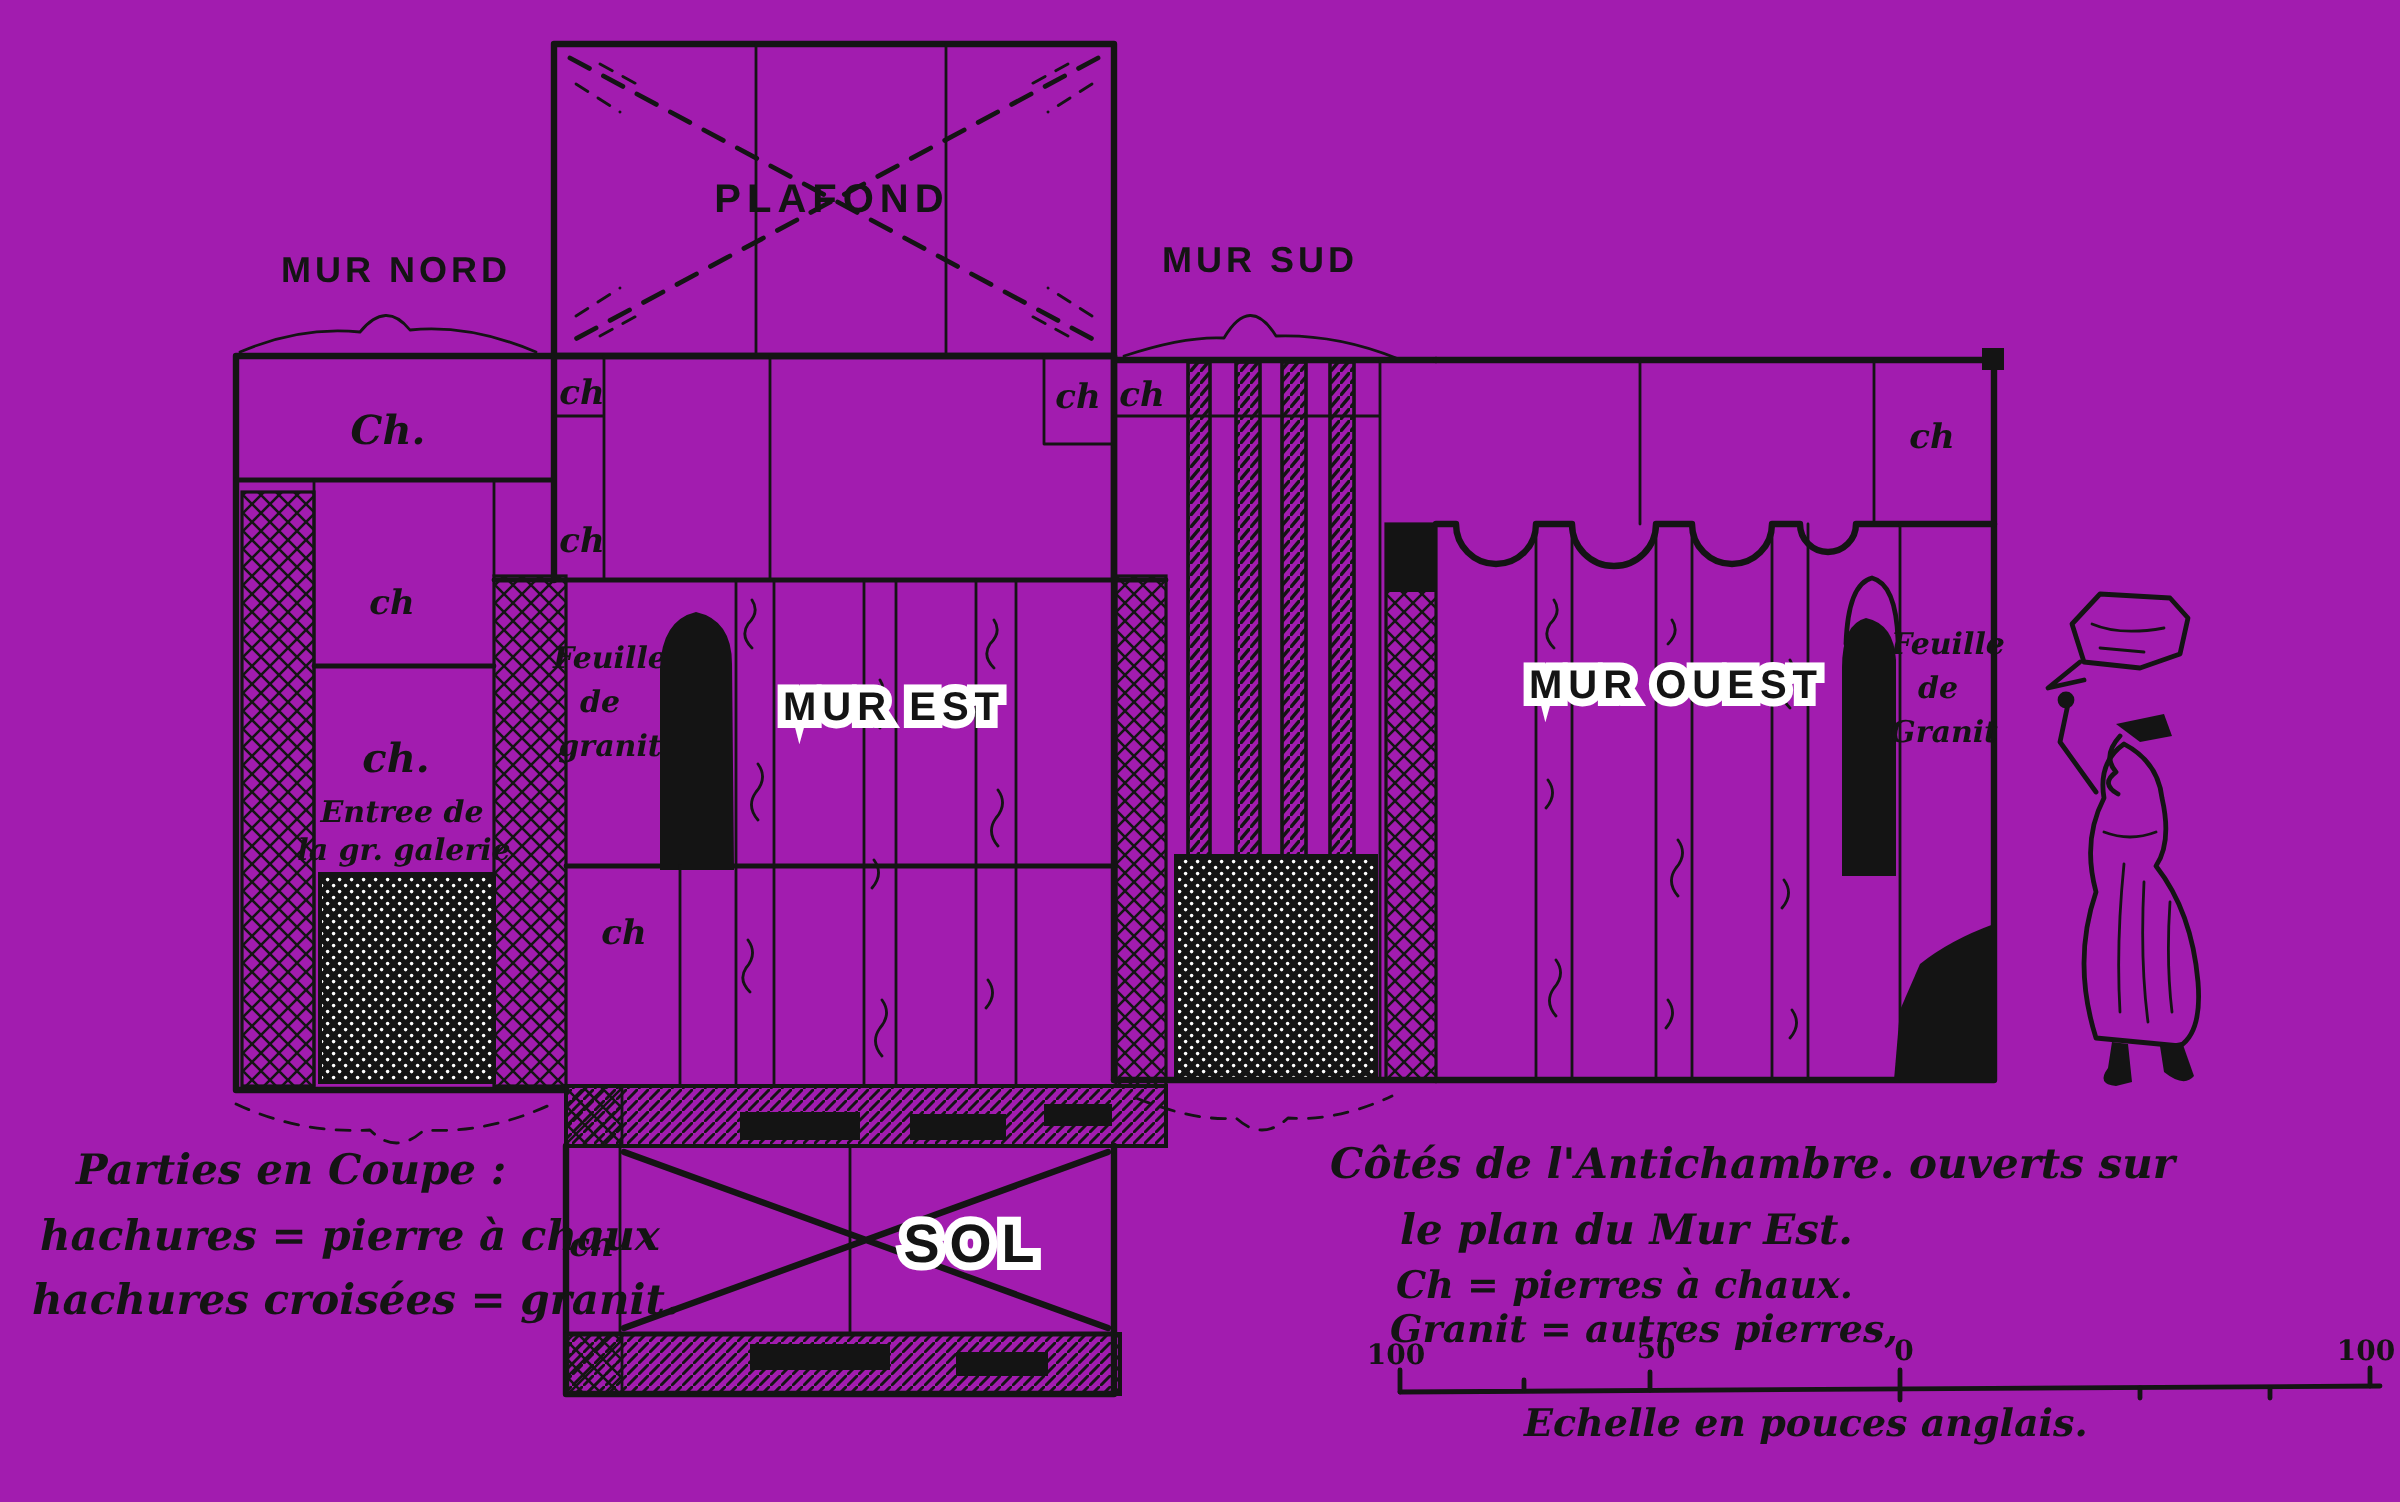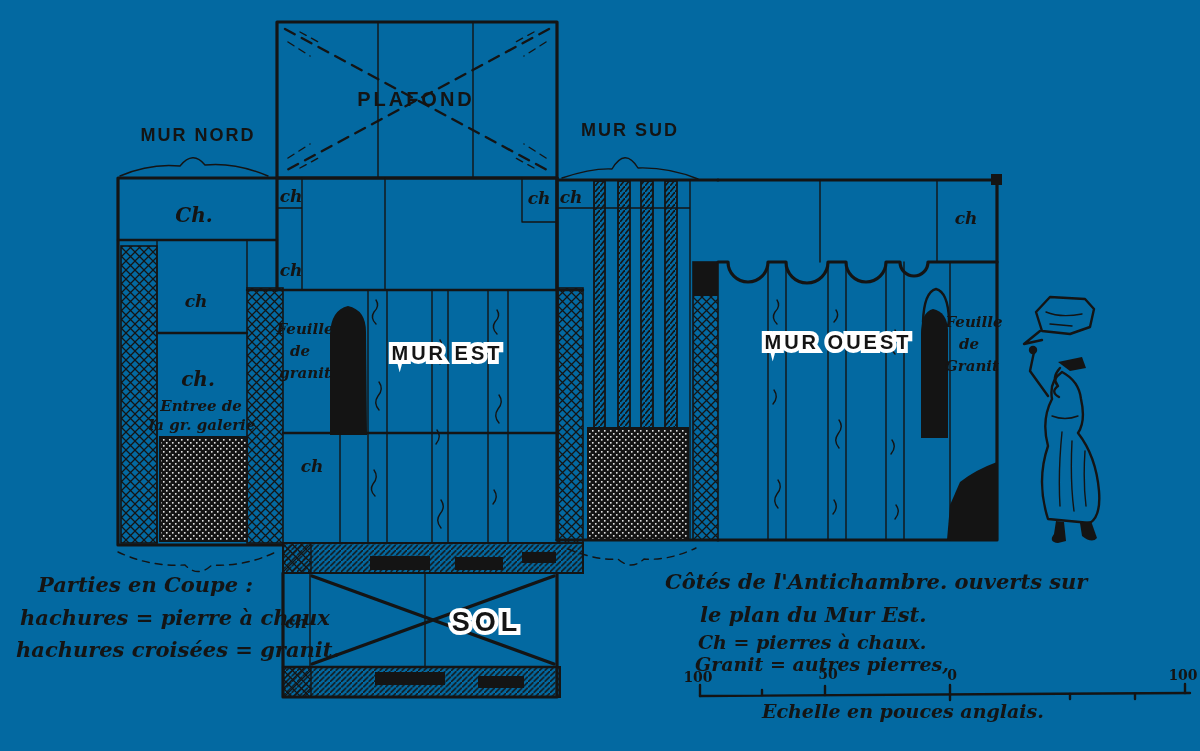--- a/index.html
+++ b/index.html
@@ -1,18 +1,18 @@
 <!DOCTYPE html>
 <html><head>
 <meta charset="utf-8">
 <style>
   html,body { margin:0; padding:0; background:#e8e8e8; }
   #stage {
     position:relative; width:1200px; height:751px; margin:0 auto;
-    background:#0369a1; overflow:hidden;
+    background:#a21caf; overflow:hidden;
   }
   svg { position:absolute; inset:0; }
   .ink   { stroke:#141414; fill:none; stroke-width:2.4; stroke-linecap:round; stroke-linejoin:round; }
   .thick { stroke-width:3.2; }
   .thin  { stroke-width:1.4; }
   .dash  { stroke-dasharray:11 8; }
   .dash2 { stroke-dasharray:7 6; }
   .fillink { fill:#141414; stroke:none; }
   text { fill:#141414; }
   .wall-label { font-family:"Liberation Sans",sans-serif; font-weight:700; font-size:20px; letter-spacing:3px; }

